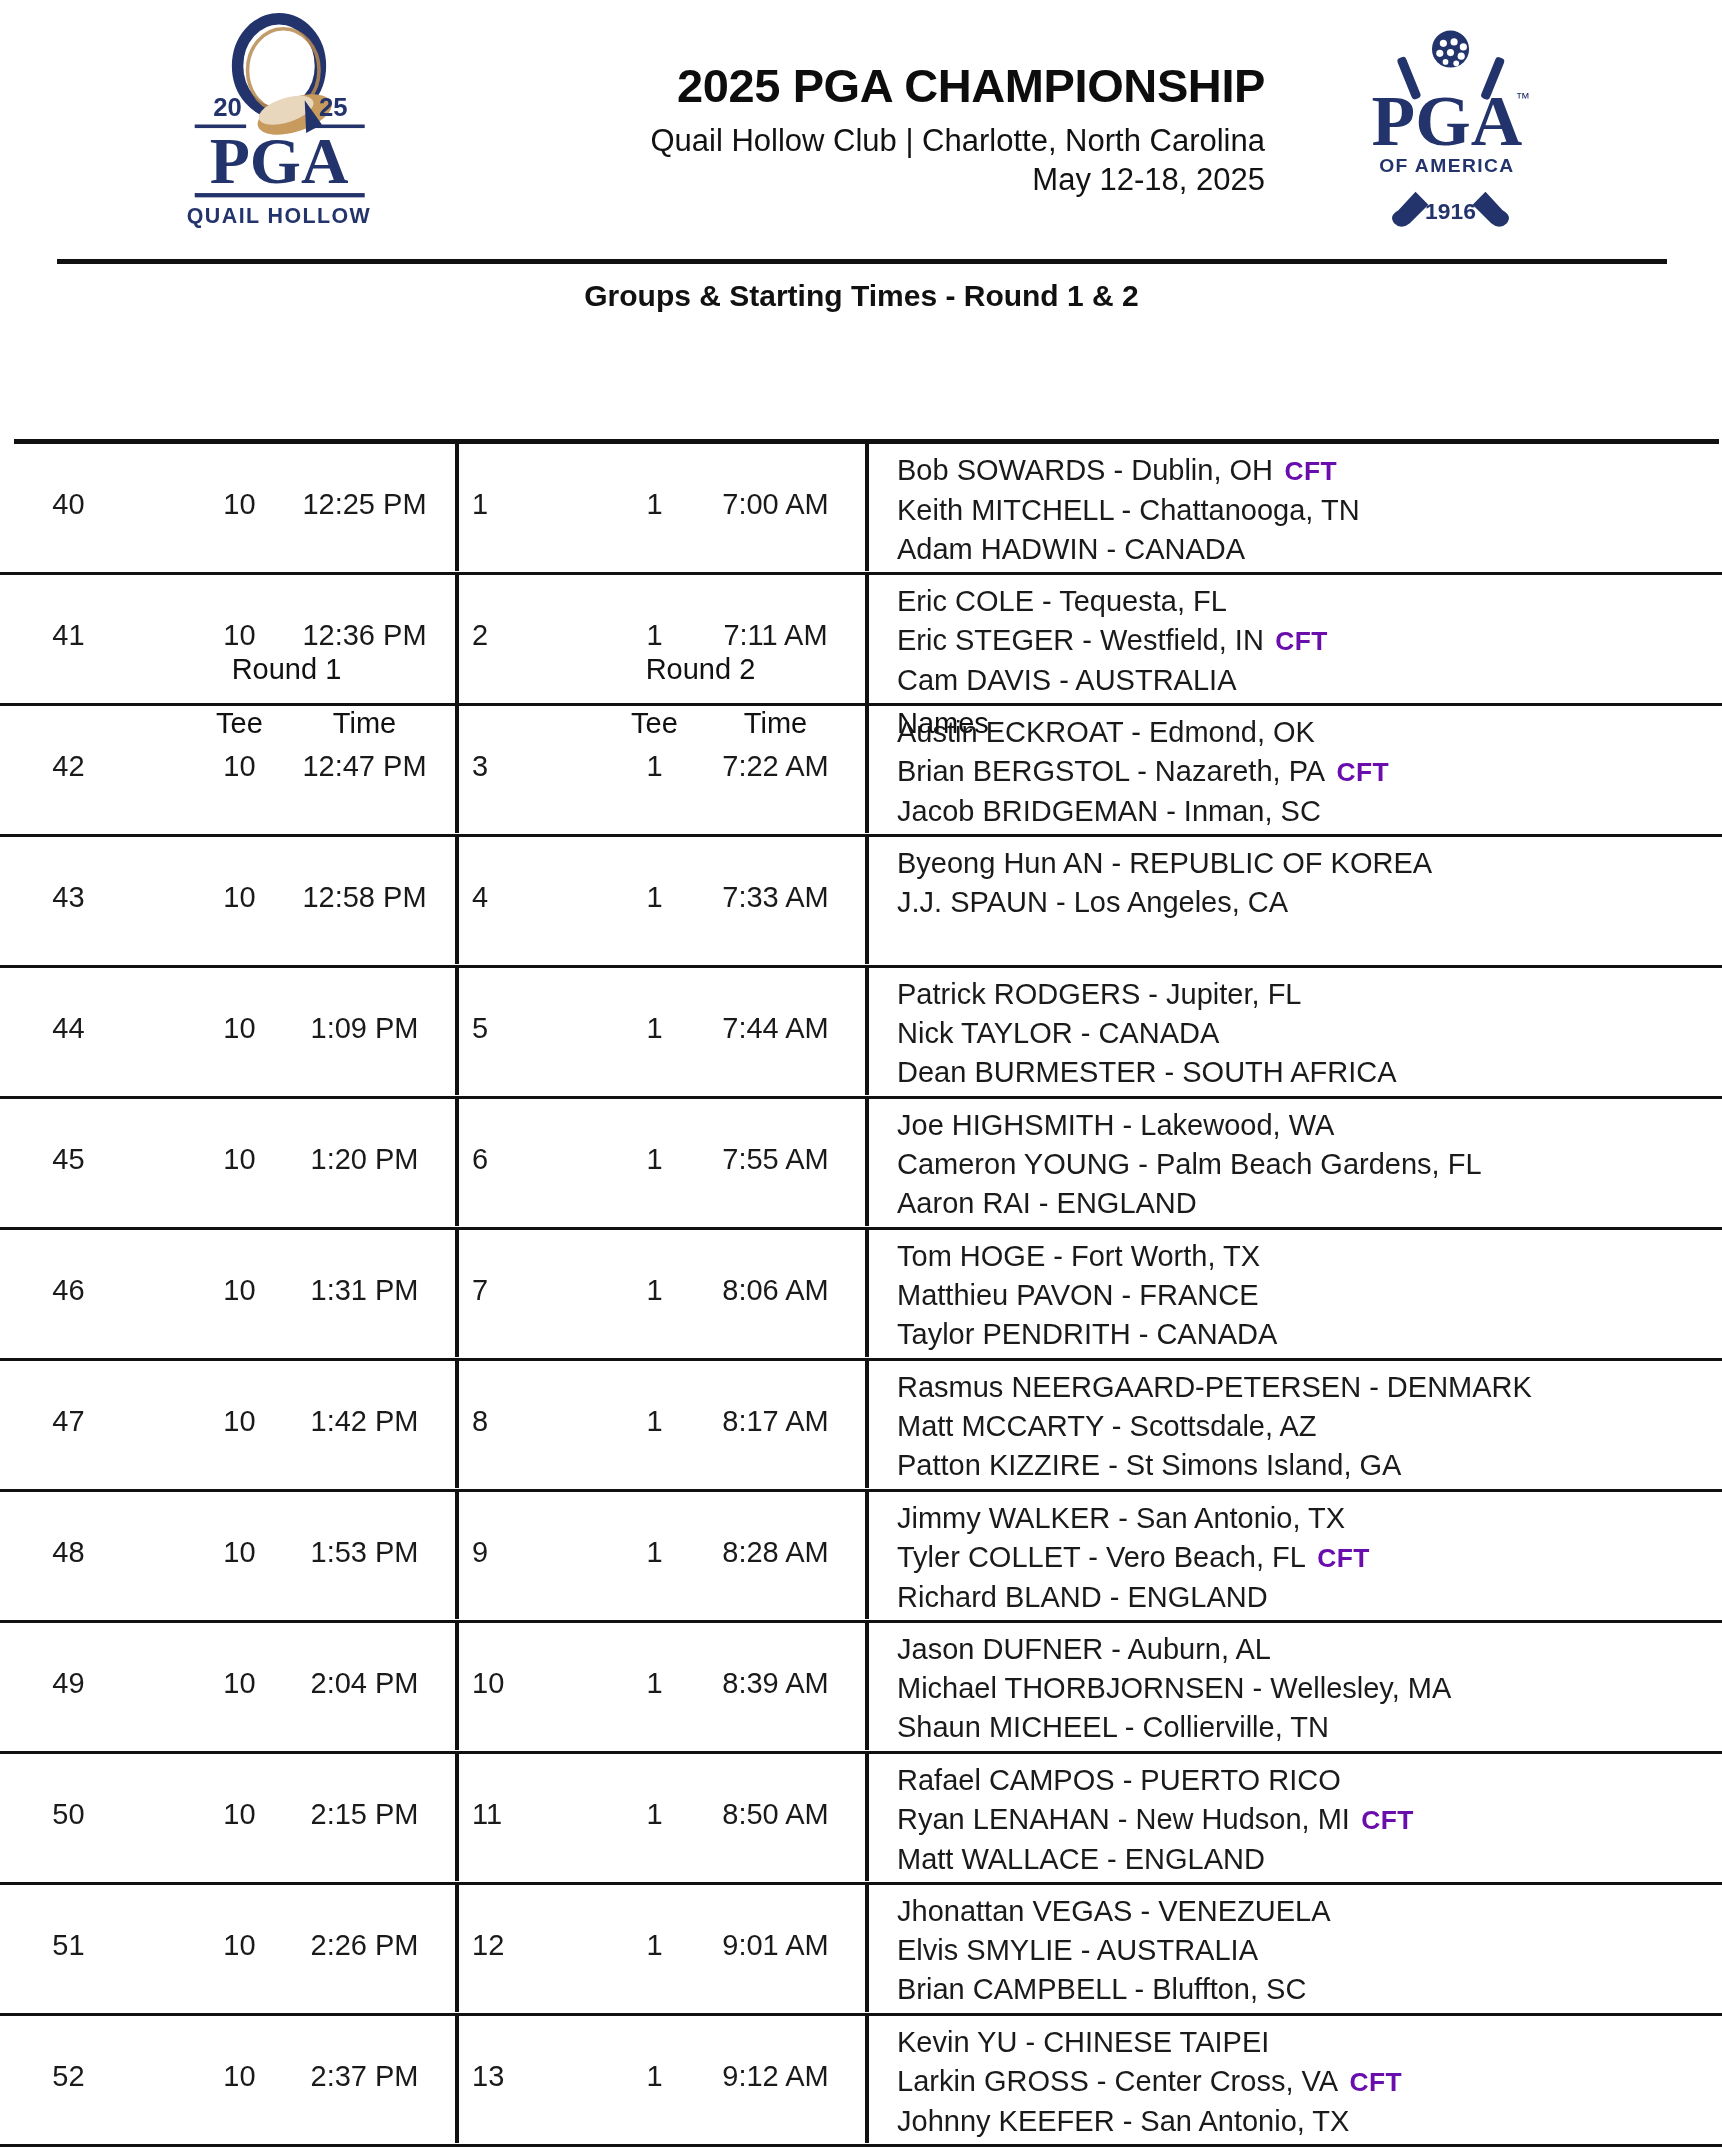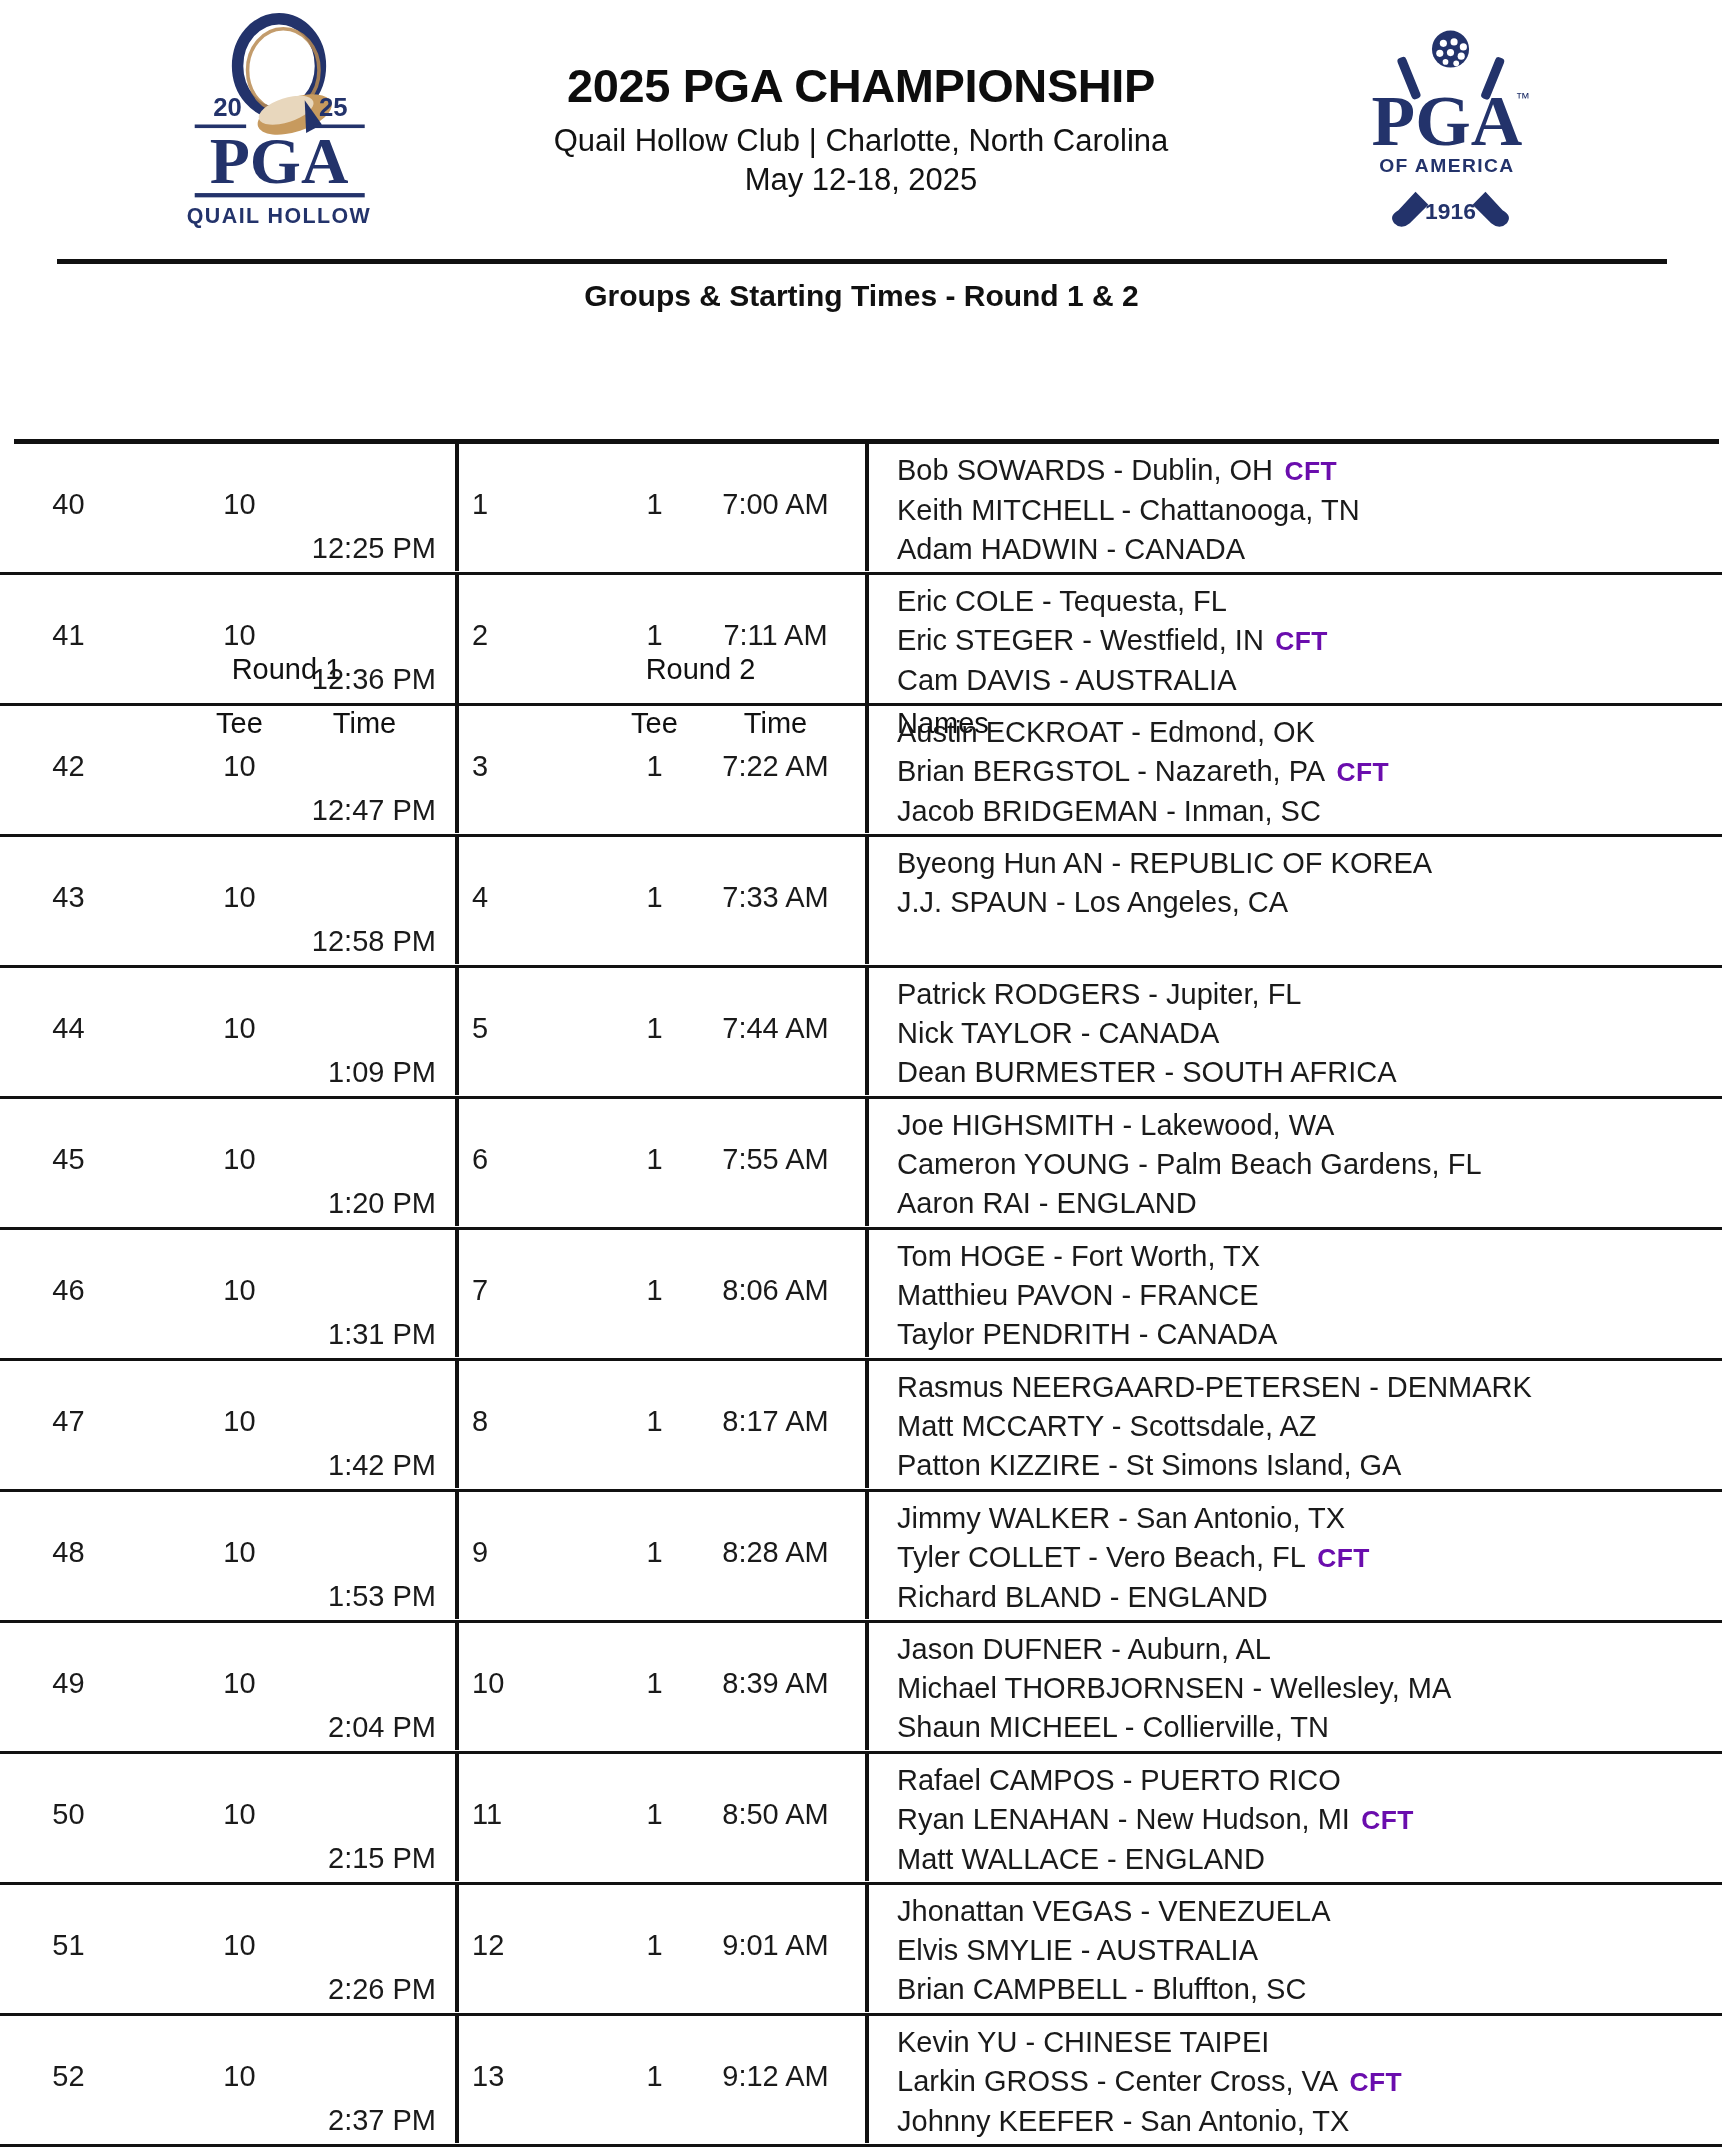--- a/index.html
+++ b/index.html
@@ -38,21 +38,21 @@
     left: 1347px;
     top: 13px;
     width: 207px;
     height: 222px;
   }
   .title-block {
     position: absolute;
     left: 457px;
     top: 61px;
     width: 808px;
-    text-align: center;
+    text-align: right;
   }
   .event-title {
     font-size: 47px;
     font-weight: 700;
     letter-spacing: -0.4px;
     color: #0d0d0d;
     line-height: 1.08;
     white-space: nowrap;
   }
   .event-venue {
@@ -184,21 +184,21 @@
     position: absolute;
     left: 865px;
     top: 0;
     width: 3.6px;
     height: 127px;
     background: #111111;
   }
 
   .c-grp  { position: absolute; left: 29px;  top: 44px; width: 79px; text-align: center; font-size: 29px; color: #1a1a1a; }
   .c-tee1 { position: absolute; left: 200px; top: 44px; width: 79px; text-align: center; font-size: 29px; color: #1a1a1a; }
-  .c-tim1 { position: absolute; left: 293px; top: 44px; width: 143px; text-align: right; font-size: 29px; color: #1a1a1a; margin-top: 44px; }
+  .c-tim1 { position: absolute; left: 293px; top: 44px; width: 143px; text-align: center; font-size: 29px; color: #1a1a1a; }
   .c-grp2 { position: absolute; left: 472px; top: 44px; width: 79px; text-align: left;   font-size: 29px; color: #1a1a1a; }
   .c-tee2 { position: absolute; left: 615px; top: 44px; width: 79px; text-align: center; font-size: 29px; color: #1a1a1a; }
   .c-tim2 { position: absolute; left: 704px; top: 44px; width: 143px; text-align: center; font-size: 29px; color: #1a1a1a; }
 
   .c-names {
     position: absolute;
     left: 897px;
     top: 7.1px;
     width: 801px;
   }

